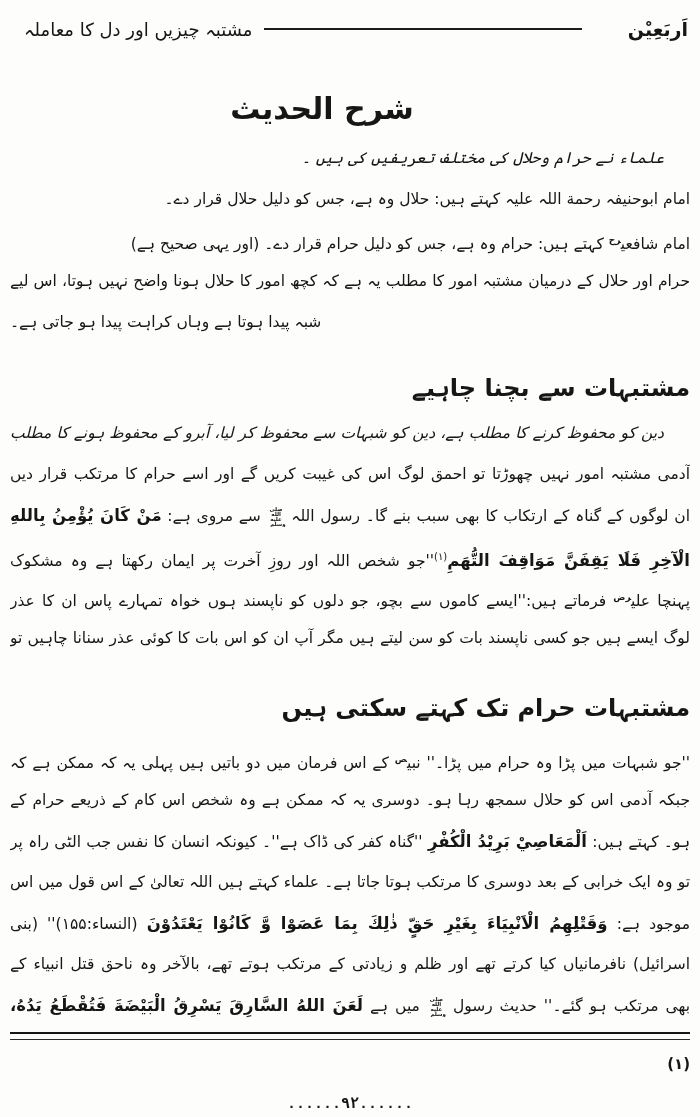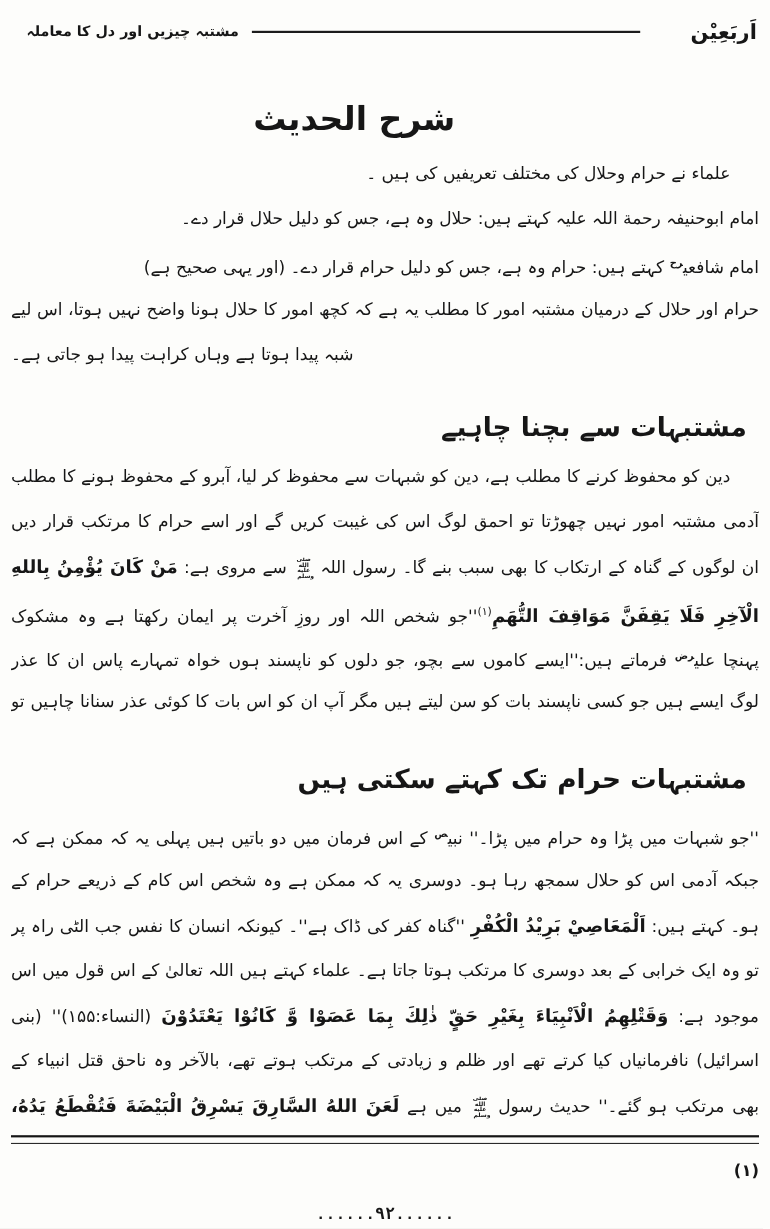--- a/index.html
+++ b/index.html
@@ -12,35 +12,35 @@
     direction:rtl;
     box-sizing:border-box;
     padding:8px 10px;
     overflow:hidden;
     font-family:"DejaVu Sans",sans-serif;
   }
   
   .header{display:flex;align-items:center;height:30px;margin-top:6px;}
   .btitle{font-size:19px;font-weight:bold;white-space:nowrap;padding-right:2px;margin-left:12px;}
   .hrule{flex:1;height:0;border-top:2px solid #1c1c1c;margin:0 34px 0 12px;}
-  .ctitle{font-size:13px;font-weight:bold;white-space:nowrap;padding-left:14px;}
+  .ctitle{font-size:18px;font-weight:normal;white-space:nowrap;padding-left:14px;}
   
   .h1{font-size:30px;line-height:38px;font-weight:bold;text-align:center;
       margin:46px 56px 10px 0;}
-  .h2{font-size:24px;line-height:34px;font-weight:bold;text-align:right;margin:11px;}
+  .h2{font-size:24px;line-height:34px;font-weight:bold;text-align:right;margin:0;}
   .h2a{margin-top:28px;margin-bottom:8px;}
   .h2b{margin-top:32px;margin-bottom:14px;}
   
   .bl{
     font-size:15.5px;height:41px;line-height:41px;
     text-align:right;white-space:nowrap;overflow:hidden;
   }
   .bl.j{white-space:normal;text-align:justify;text-align-last:justify;}
   .bl.c{text-align:left;}
-  .bl.ri{padding-right:26px;}
+  .bl.ri{padding-right:26px;font-style:italic;}
   .ar{font-weight:bold;font-size:16.5px;}
   .hon{font-size:9px;vertical-align:super;font-weight:bold;}
   .sup{font-size:10px;vertical-align:super;}
   .saw{
     display:inline-block;width:19px;max-height:20px;overflow:hidden;
     font-size:5.5px;line-height:5px;text-align:center;vertical-align:middle;
     white-space:normal;font-weight:bold;
   }
   
   .fnrule{margin-top:6px;height:5px;border-top:2.5px solid #151515;border-bottom:1px solid #2a2a2a;}

